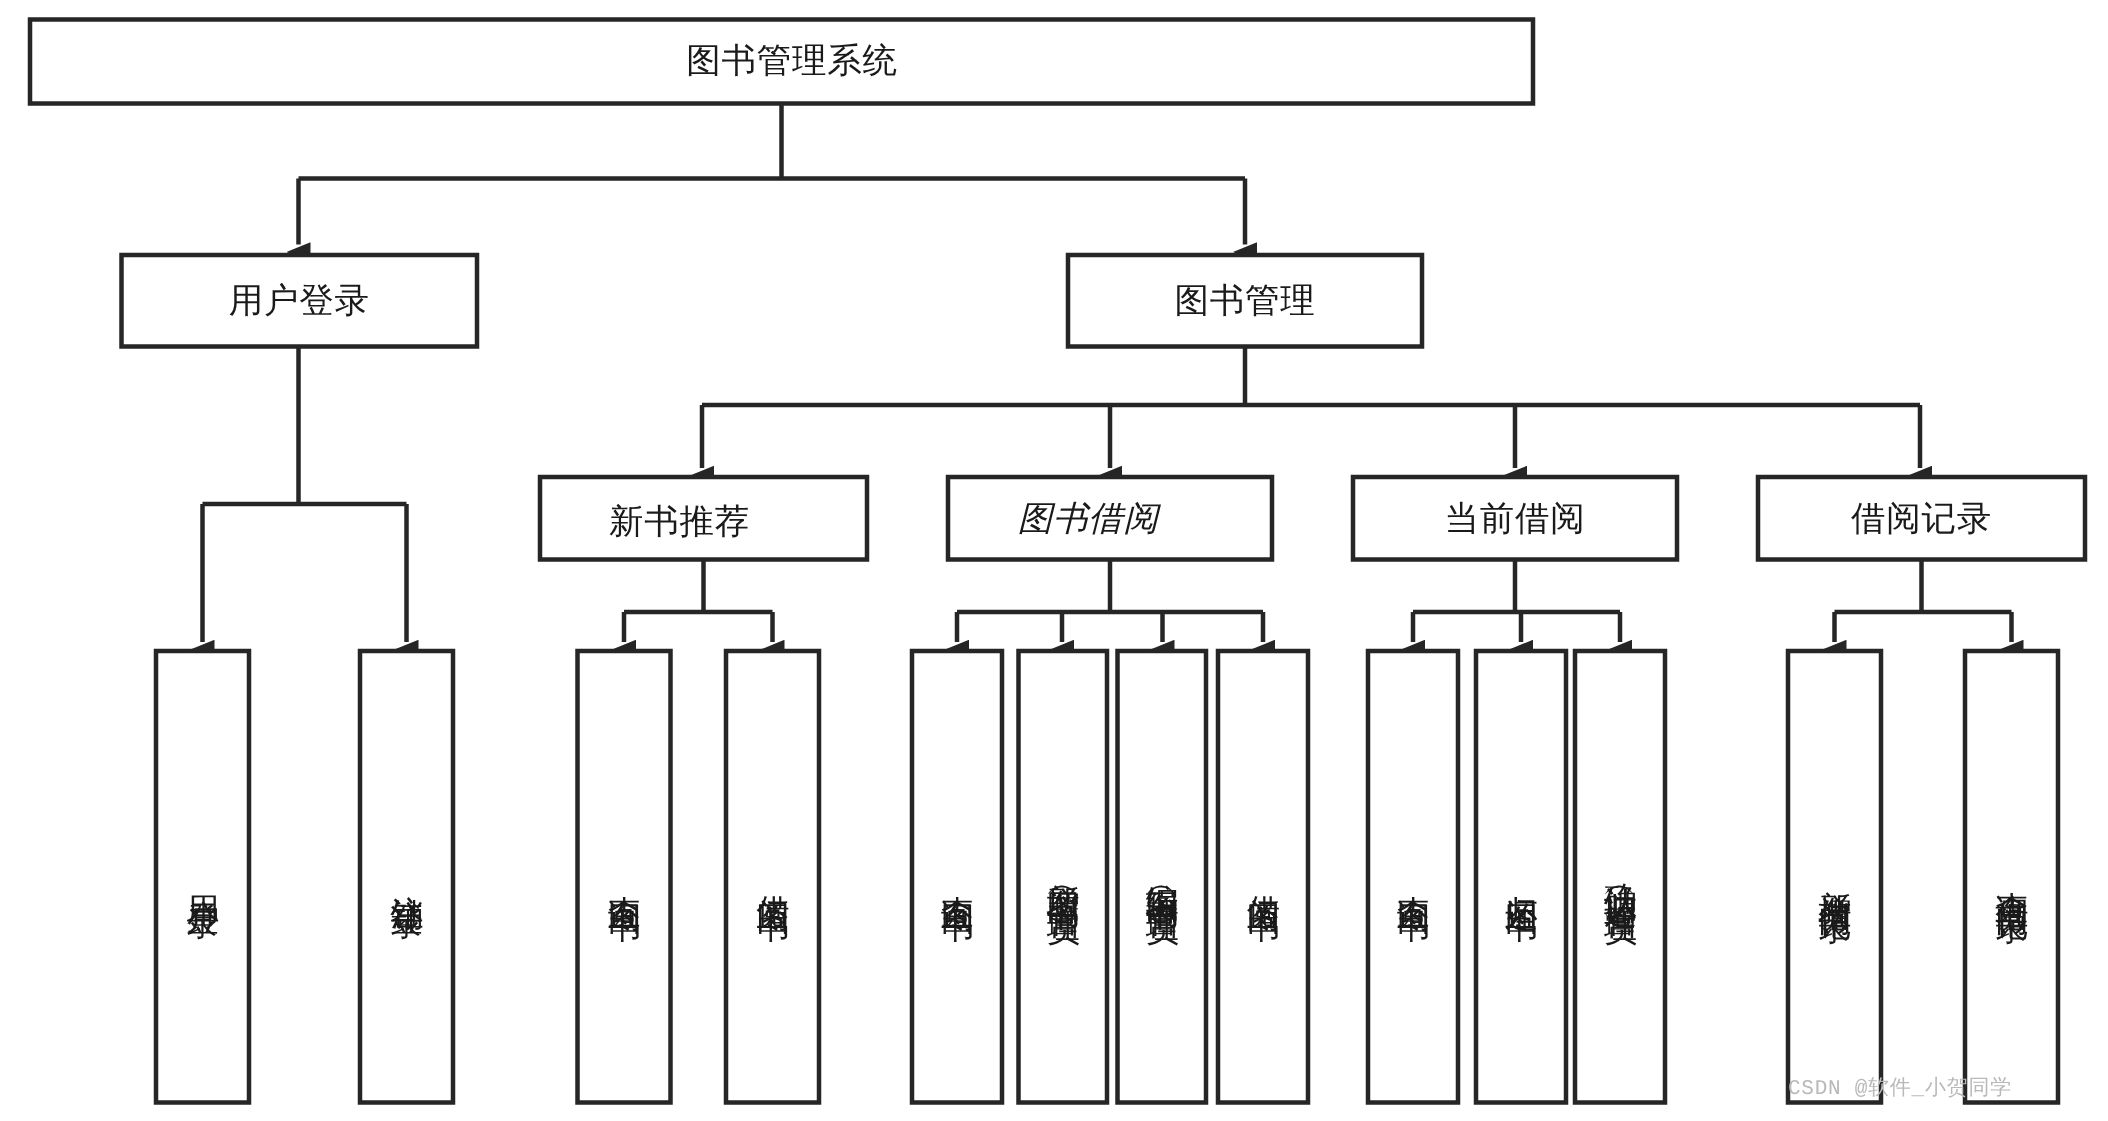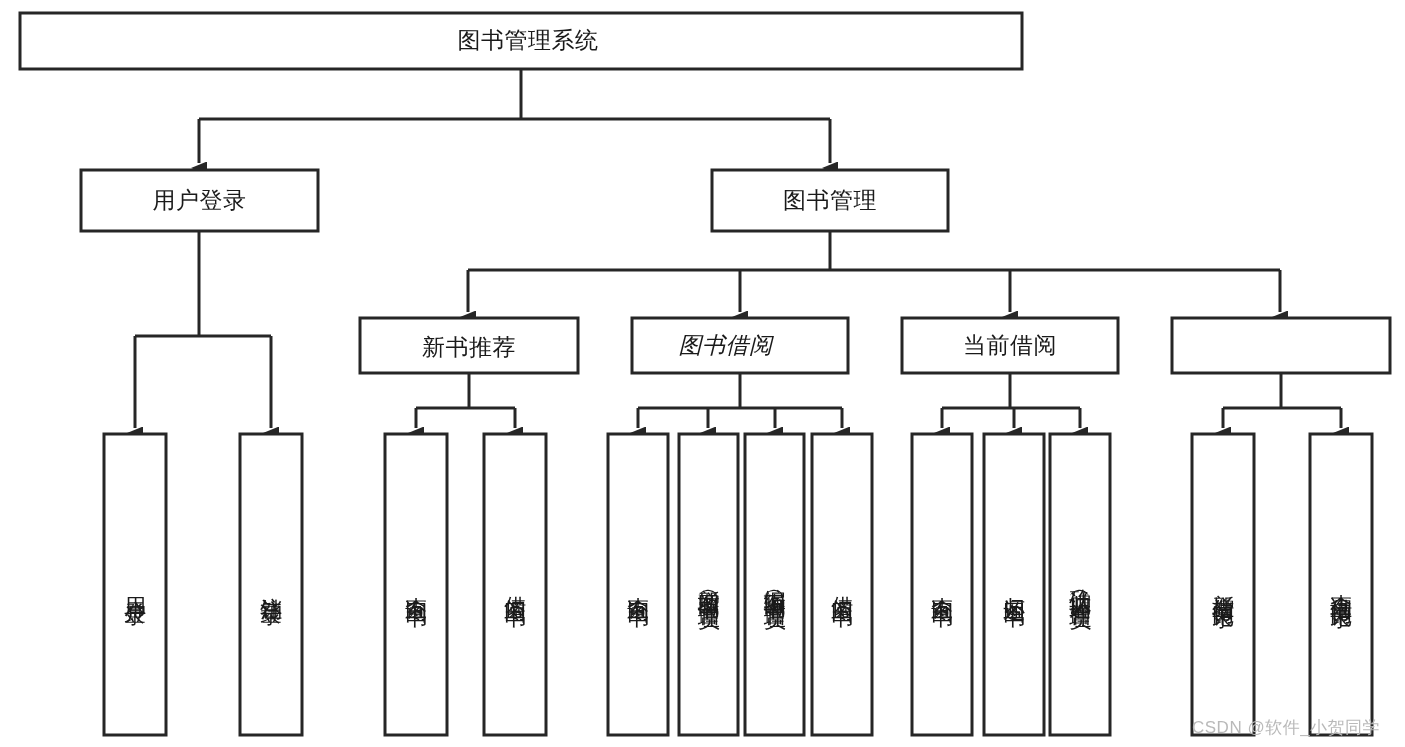--- a/index.html
+++ b/index.html
@@ -58,22 +58,22 @@
     writing-mode: vertical-rl;
     text-orientation: upright;
     letter-spacing: 3px;
     font-size: 22px;
     align-items: center;
     justify-content: center;
   }
   .watermark {
     position: absolute;
     color: #b9b9b9;
-    font-size: 17px;
-    font-family: Liberation Sans, sans-serif;
+    font-size: 14px;
+    font-family: Liberation Mono, monospace;
     white-space: nowrap;
     letter-spacing: 0.5px;
   }
 </style>
 </head>
 <body>
 
 <div id="diagram-root">
 
   <svg class="flow" viewBox="0 0 1405 747">
@@ -146,23 +146,24 @@
     <rect class="node-rect" x="1050" y="434" width="60" height="301"></rect>
     <rect class="node-rect" x="1192" y="434" width="62" height="301"></rect>
     <rect class="node-rect" x="1310" y="434" width="62" height="301"></rect>
   </svg>
 
   <div class="node-label" style="left:20px; top:13px; width:1002px; height:56px;padding-left:14px;">图书管理系统</div>
 
   <div class="node-label" style="left:81px; top:170px; width:237px; height:61px;">用户登录</div>
   <div class="node-label" style="left:712px; top:170px; width:236px; height:61px;border-radius:14px;">图书管理</div>
 
-  <div class="node-label" style="left:360px; top:318px; width:218px; height:59px;">新书推荐</div>
+  <div class="node-label" style="left:344px; top:318px; width:218px; height:59px;">新书推荐</div>
   <div class="node-label" style="left:632px; top:318px; width:187px; height:55px;font-style:italic;">图书借阅</div>
   <div class="node-label" style="left:902px; top:318px; width:216px; height:55px;text-align:right;">当前借阅</div>
+  <div class="node-label" style="left:1172px; top:318px; width:218px; height:55px;">借阅记录</div>
 
   <div class="node-label vertical" style="left:104px; top:434px; width:62px; height:301px;">用户登录</div>
   <div class="node-label vertical" style="left:240px; top:434px; width:62px; height:301px;">注销登录</div>
   <div class="node-label vertical" style="left:385px; top:434px; width:62px; height:301px;">查询图书</div>
   <div class="node-label vertical" style="left:484px; top:434px; width:62px; height:301px;">借阅图书</div>
   <div class="node-label vertical" style="left:608px; top:434px; width:60px; height:301px;">查询图书</div>
   <div class="node-label vertical" style="left:679px; top:434px; width:59px; height:301px;">新增图书（管理员）</div>
   <div class="node-label vertical" style="left:745px; top:434px; width:59px; height:301px;">编辑图书（管理员）</div>
   <div class="node-label vertical" style="left:812px; top:434px; width:60px; height:301px;">借阅图书</div>
   <div class="node-label vertical" style="left:912px; top:434px; width:60px; height:301px;">查询图书</div>

